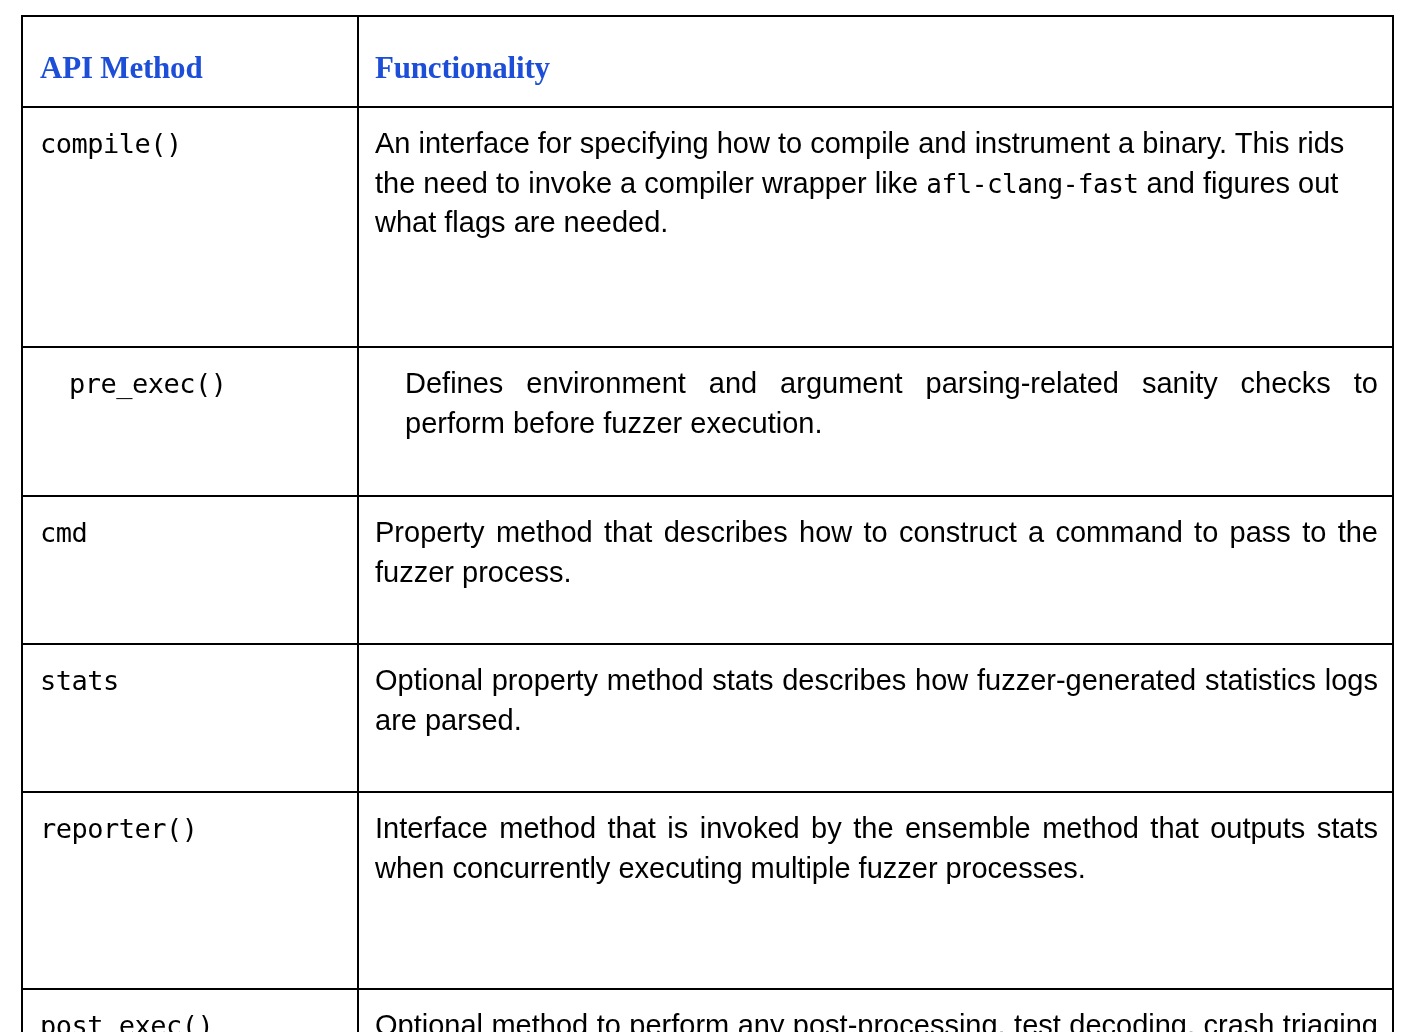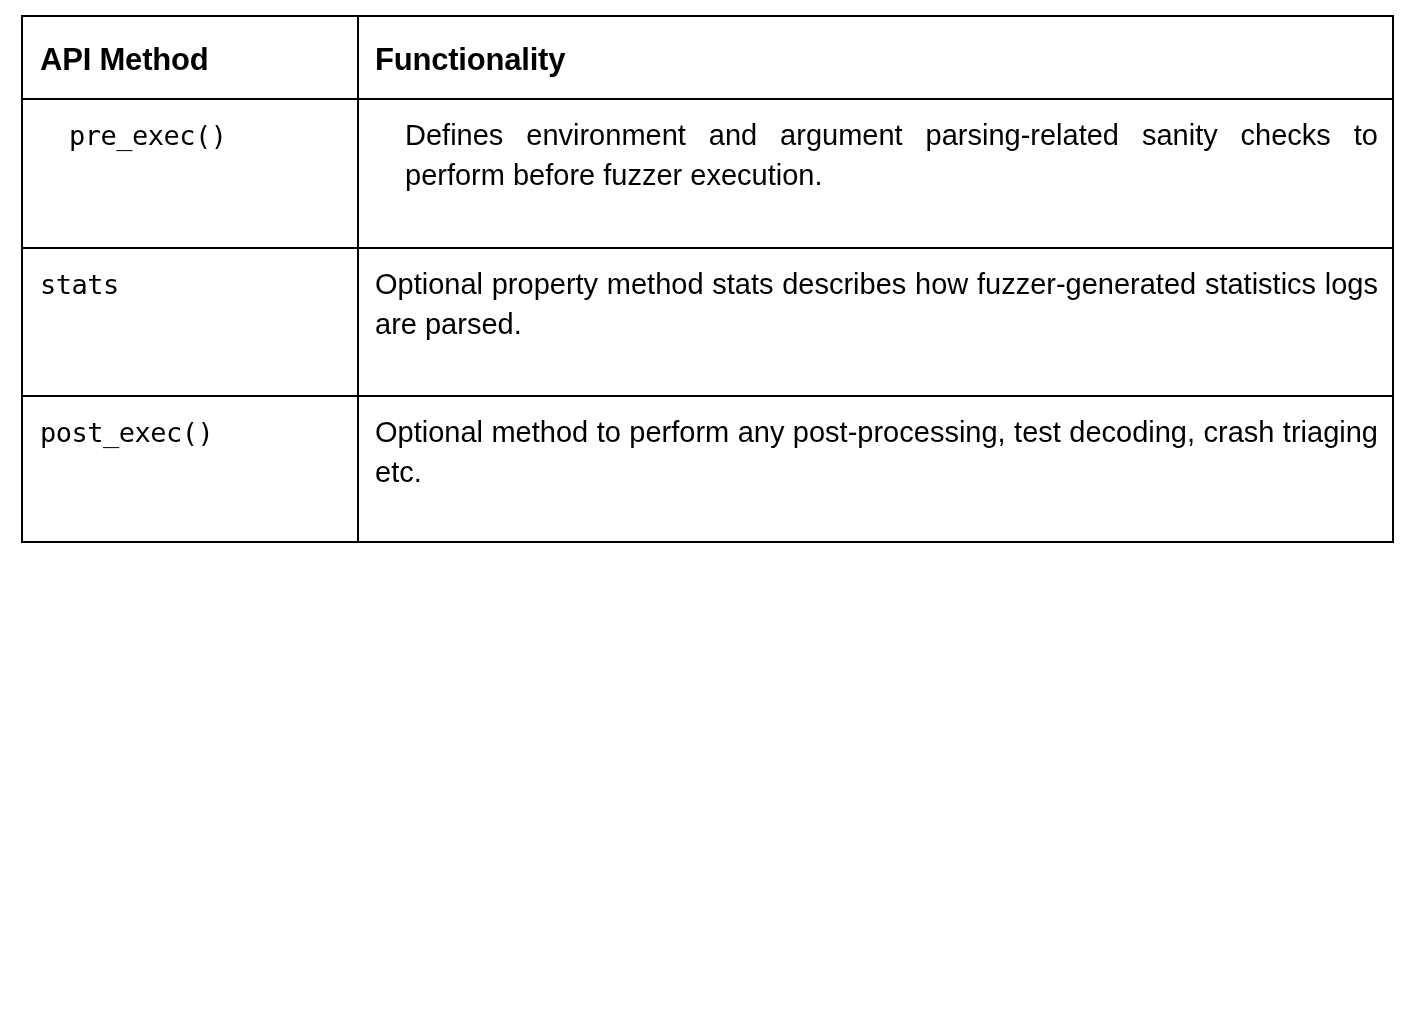--- a/index.html
+++ b/index.html
@@ -38,28 +38,28 @@
   .api-table th,
   .api-table td {
     border: 2px solid #000000;
     vertical-align: top;
     background: #ffffff;
   }
 
   
   .api-table thead th {
     height: 77px;
-    padding: 4px 0 0 17px;
+    padding: 12px 0 0 17px;
     text-align: left;
     vertical-align: middle;
-    font-family: Liberation Sans, sans-serif;
+    font-family: Liberation Serif, serif;
     font-weight: bold;
     font-size: 31px;
     letter-spacing: -0.2px;
-    color: #000000;
+    color: #1d4ed8;
   }
   .api-table thead th.func-head {
     padding-left: 16px;
   }
 
   
   .cell-method {
     padding: 20px 10px 14px 17px;
     font-family: "DejaVu Sans Mono", "Liberation Mono", monospace;
     font-size: 27px;
@@ -109,32 +109,44 @@
 
     <thead>
       <tr>
         <th class="method-head">API Method</th>
         <th class="func-head">Functionality</th>
       </tr>
     </thead>
 
     <tbody>
 
+      <tr class="row-h-1">
+        <td class="cell-method">compile()</td>
+        <td class="cell-func"><span>An interface for specifying how to compile and instrument a binary. This rids the need to invoke a compiler wrapper like </span><span class="mono">afl-clang-fast</span><span> and figures out what flags are needed.</span></td>
+      </tr>
 
       <tr class="row-h-2">
         <td class="cell-method">pre_exec()</td>
         <td class="cell-func justify">Defines environment and argument parsing-related sanity checks to perform before fuzzer execution.</td>
       </tr>
 
+      <tr class="row-h-3">
+        <td class="cell-method">cmd</td>
+        <td class="cell-func justify">Property method that describes how to construct a command to pass to the fuzzer process.</td>
+      </tr>
 
       <tr class="row-h-4">
         <td class="cell-method">stats</td>
         <td class="cell-func justify">Optional property method stats describes how fuzzer-generated statistics logs are parsed.</td>
       </tr>
 
+      <tr class="row-h-5">
+        <td class="cell-method">reporter()</td>
+        <td class="cell-func justify">Interface method that is invoked by the ensemble method that outputs stats when concurrently executing multiple fuzzer processes.</td>
+      </tr>
 
       <tr class="row-h-6">
         <td class="cell-method">post_exec()</td>
         <td class="cell-func justify">Optional method to perform any post-processing, test decoding, crash triaging etc.</td>
       </tr>
 
     </tbody>
   </table>
 
 </div>

